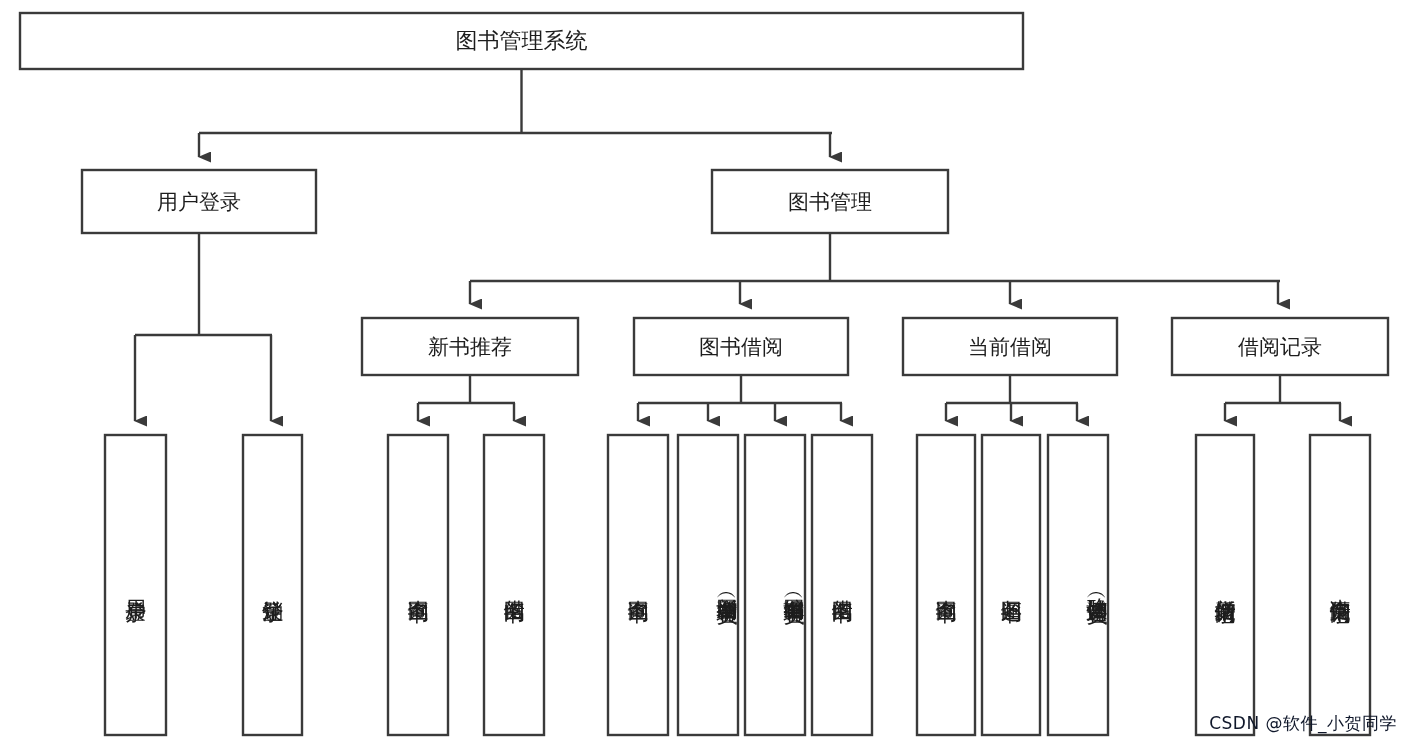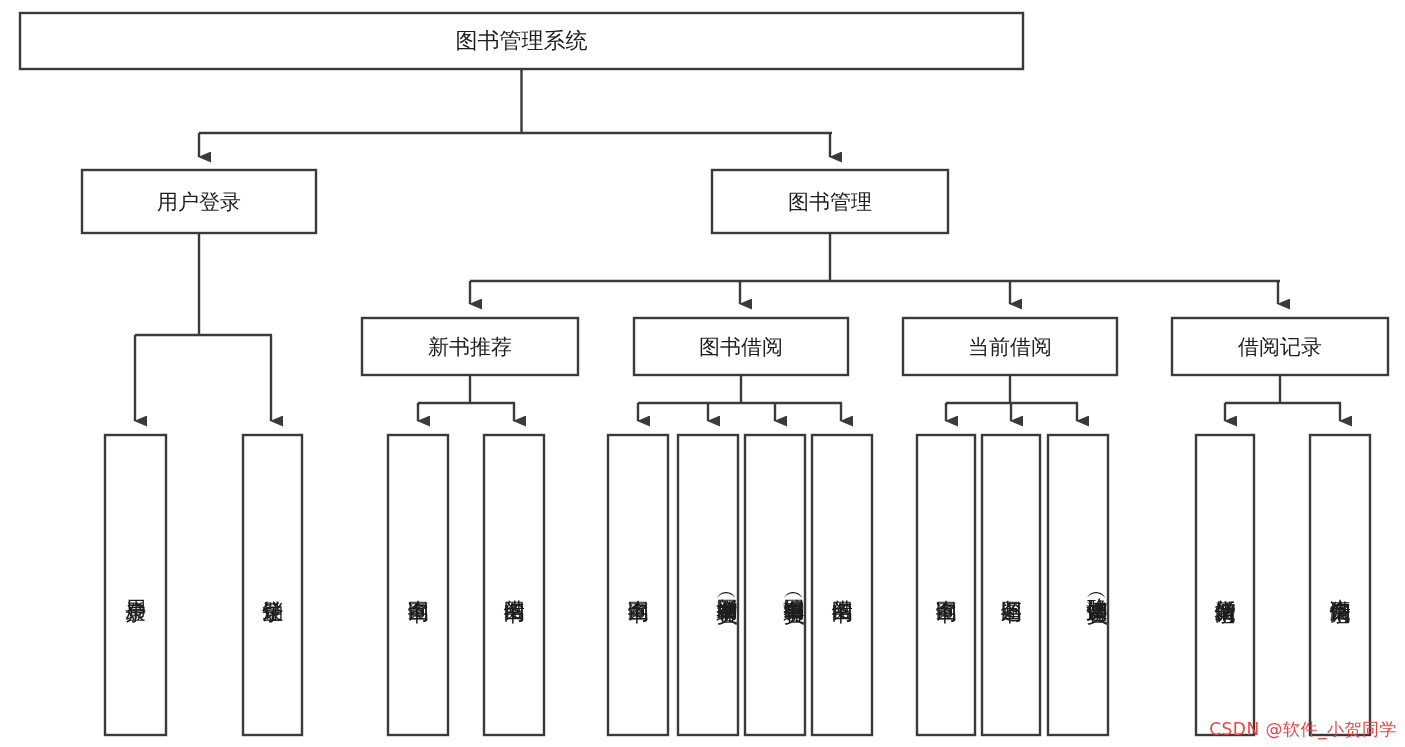--- a/index.html
+++ b/index.html
@@ -65,24 +65,24 @@
     text-align: center;
     display: flex;
     align-items: center;
     justify-content: center;
     white-space: nowrap;
     pointer-events: none;
   }
   .watermark {
     position: absolute;
     right: 8px;
-    bottom: 6px;
+    bottom: 12px;
     font-family: "DejaVu Sans", "Liberation Sans", sans-serif;
     font-size: 17px;
-    color: #ef4444;
+    color: #0f172a;
     letter-spacing: 0.5px;
     white-space: nowrap;
   }
 </style>
 </head>
 <body>
 
 <div id="diagram-root">
 
   <svg class="flow" viewBox="0 0 1405 747" xmlns="http://www.w3.org/2000/svg">

